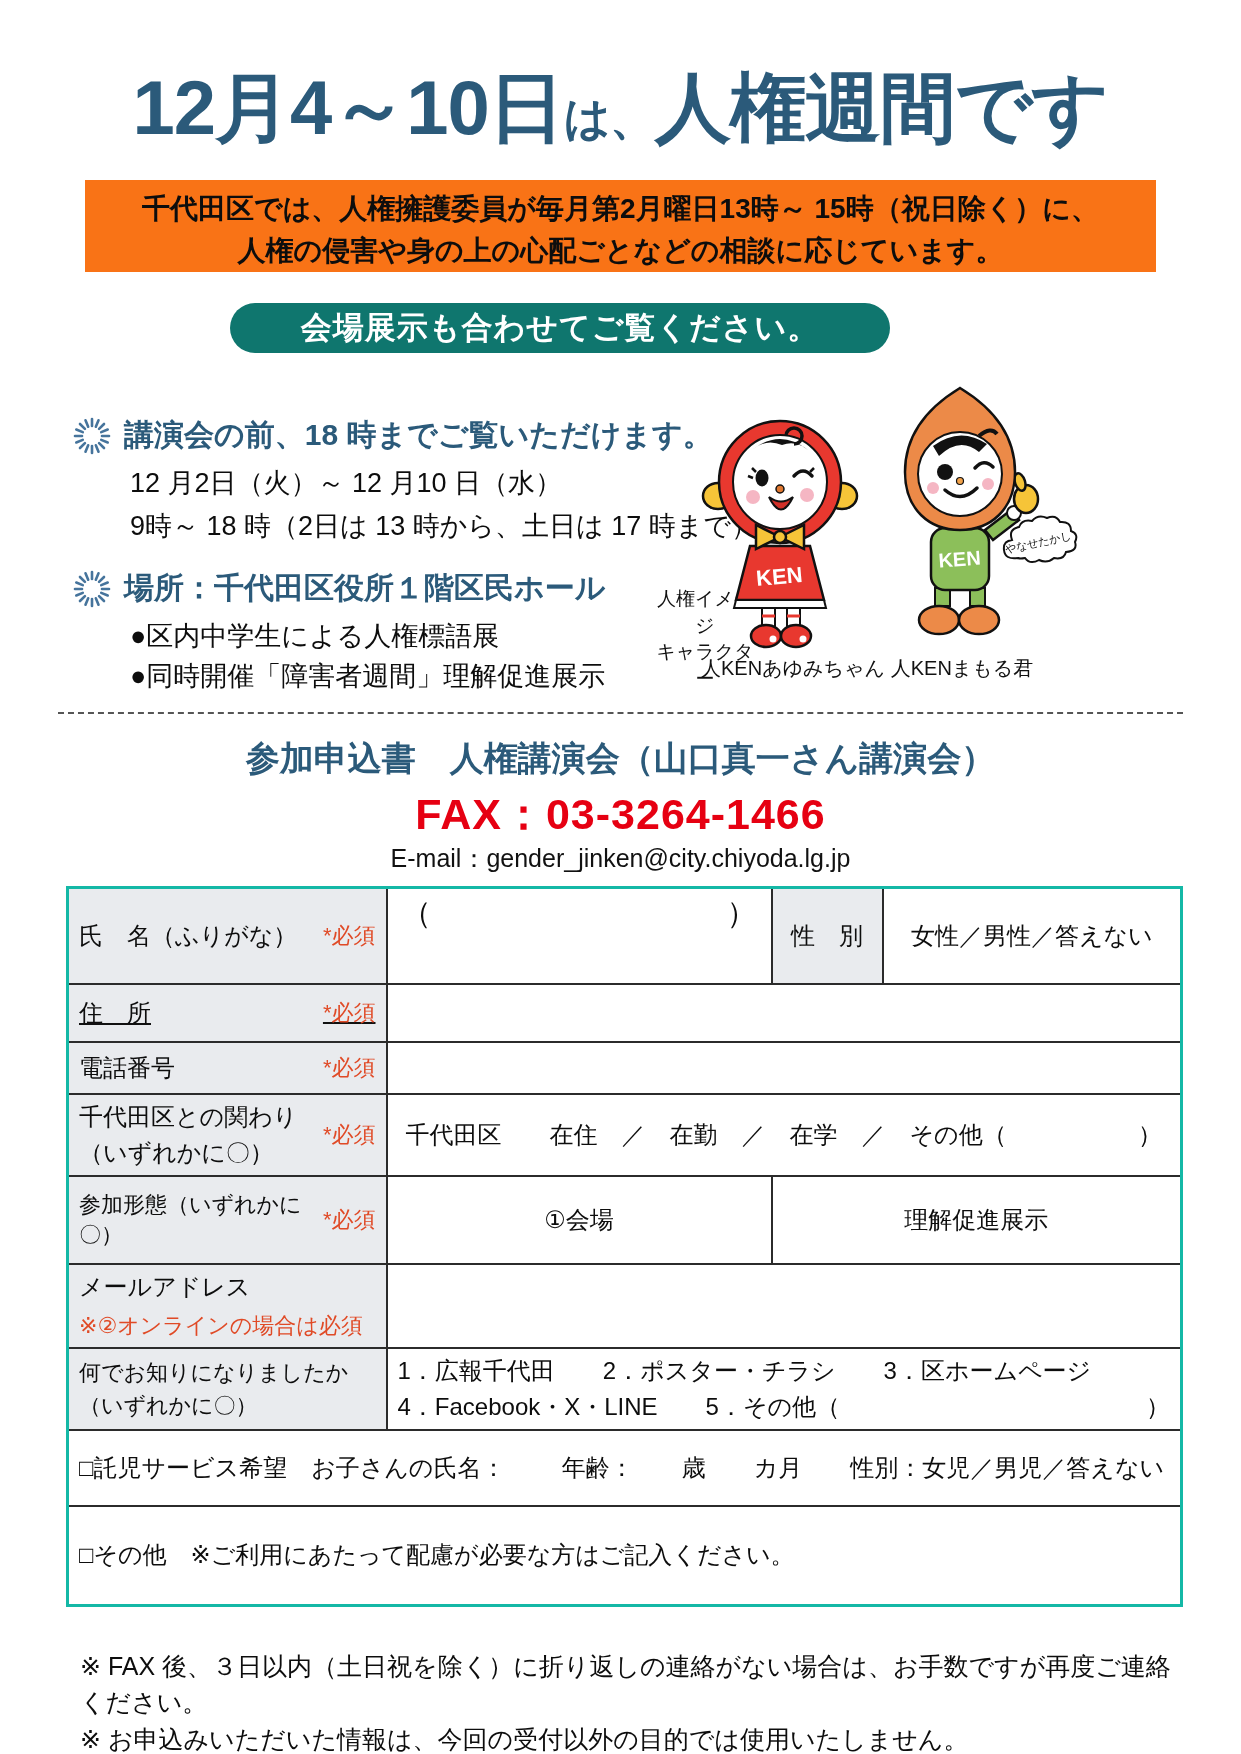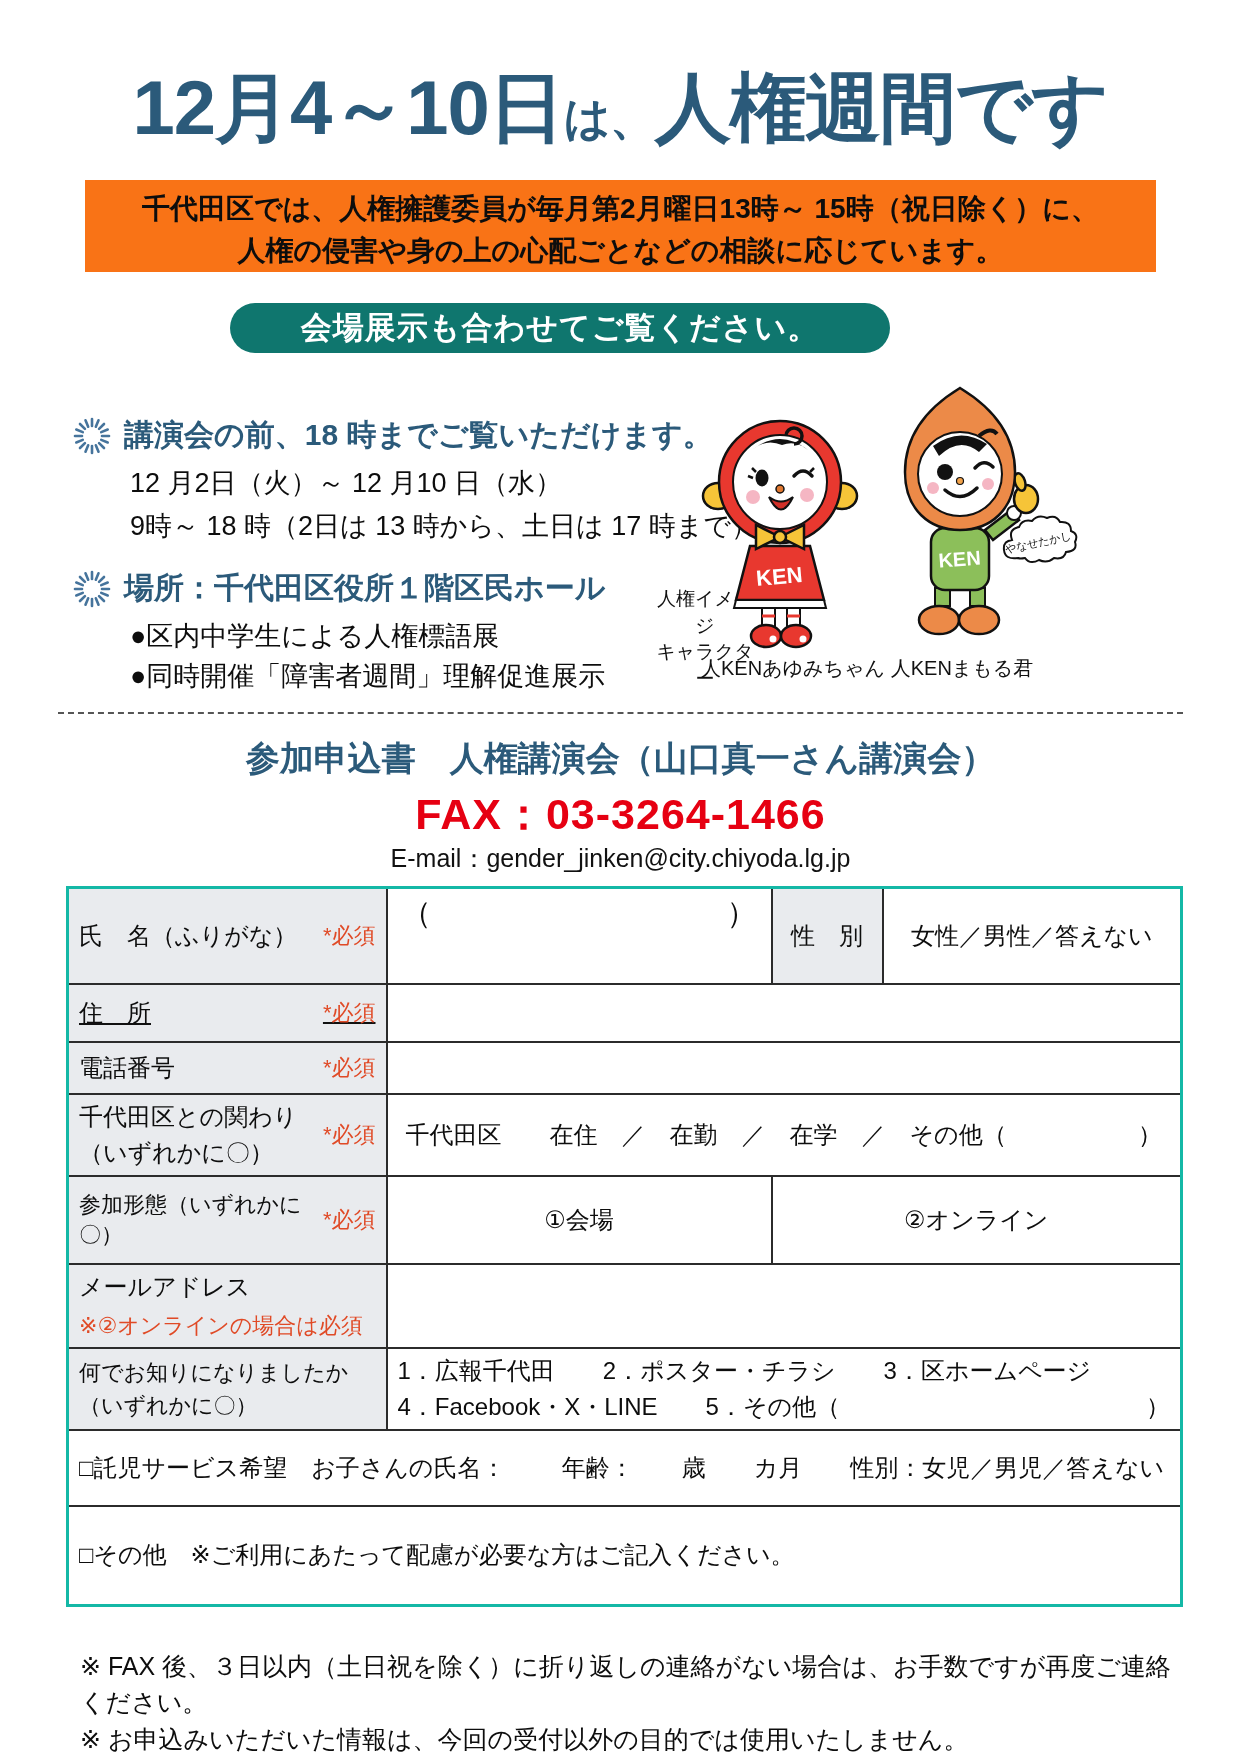--- a/index.html
+++ b/index.html
@@ -284,21 +284,21 @@
       </td>
     </tr>
     <tr class="r5">
       <td class="lbl">
         <div class="lbl-flex">
           <span class="lbl-small">参加形態（いずれかに〇）</span>
           <span class="req">*必須</span>
         </div>
       </td>
       <td class="center">①会場</td>
-      <td colspan="2" class="center">②オンライン</td>
+      <td colspan="2" class="center">理解促進展示</td>
     </tr>
     <tr class="r6">
       <td class="lbl">
         <div>メールアドレス</div>
         <div class="note-red">※②オンラインの場合は必須</div>
       </td>
       <td colspan="3"></td>
     </tr>
     <tr class="r7">
       <td class="lbl">

